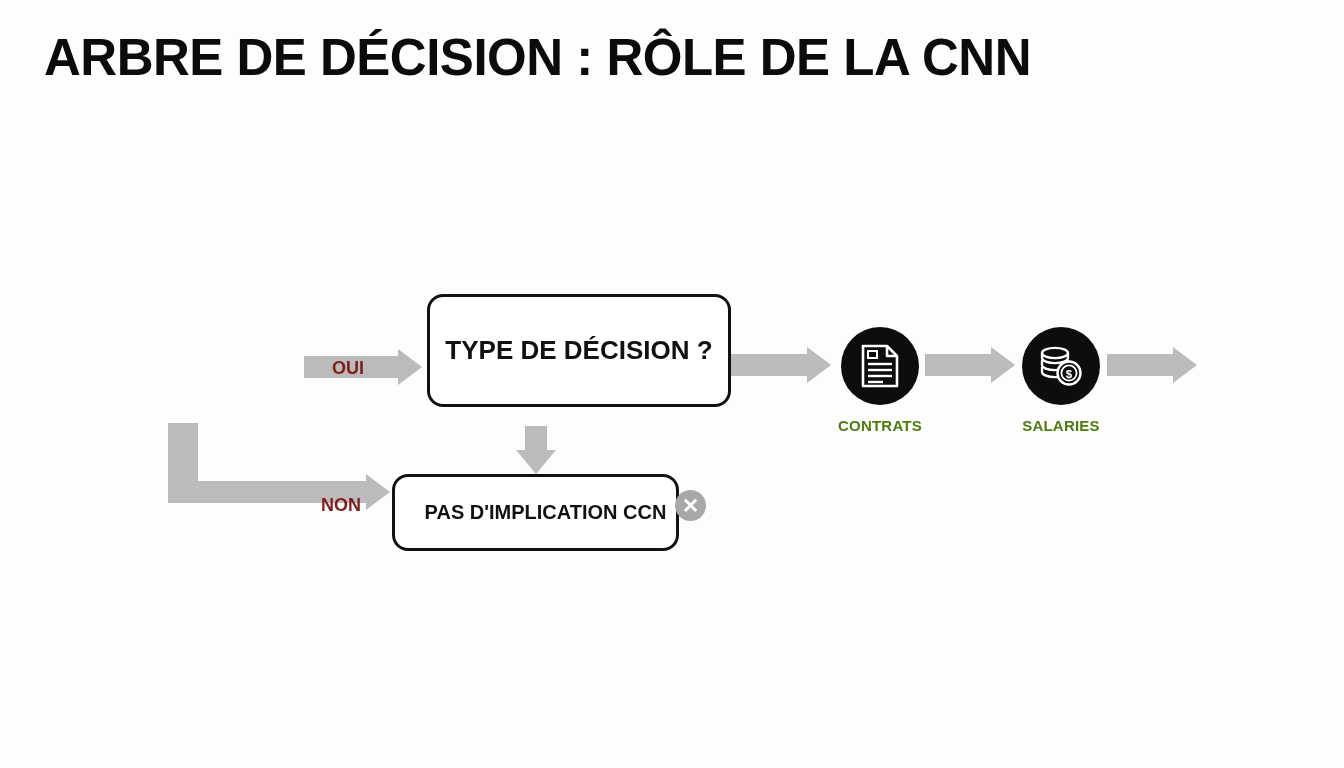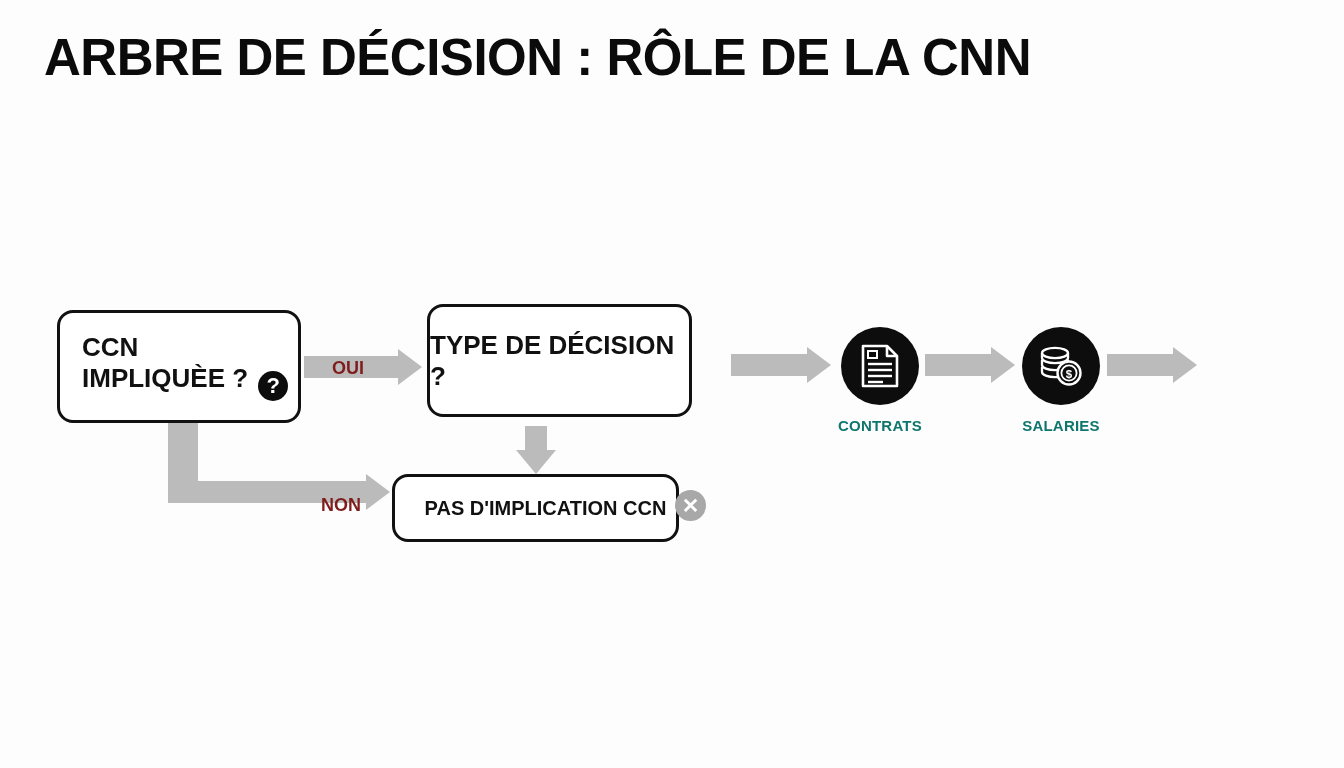--- a/index.html
+++ b/index.html
@@ -74,35 +74,35 @@
     color: #ffffff;
     font-size: 22px;
     font-weight: bold;
     line-height: 30px;
     text-align: center;
   }
 
   
   #box-type {
     left: 427px;
-    top: 304px;
-    width: 265px;
+    top: 294px;
+    width: 304px;
     height: 113px;
     justify-content: center;
   }
   #box-type .node-label {
     font-size: 26px;
   }
 
   
   #box-pas {
     left: 392px;
     top: 474px;
     width: 287px;
-    height: 68px;
+    height: 77px;
     justify-content: center;
     padding-left: 20px;
   }
   #box-pas .node-label {
     font-size: 20px;
   }
 
   .x-icon {
     position: absolute;
     left: 675px;
@@ -234,39 +234,35 @@
     border-radius: 50%;
     background: #0d0d0d;
     display: flex;
     align-items: center;
     justify-content: center;
   }
   .icon-caption {
     margin-top: 12px;
     font-size: 15px;
     font-weight: bold;
-    color: #0f766e;
+    color: #4d7c0f;
     letter-spacing: 0.2px;
   }
 
   #node-contrats { left: 805px; top: 327px; }
   #node-salaries { left: 986px; top: 327px; }
   #node-stratergie { left: 1168px; top: 327px; }
 </style>
 </head>
 <body>
 
 <div id="slide">
 
   <div id="title">ARBRE DE DÉCISION : RÔLE DE LA CNN</div>
 
-  <div class="node-box" id="box-ccn">
-    <div class="node-label"><span>CCN
-IMPLIQUÈE ?</span><span class="q-icon">?</span></div>
-  </div>
 
   <div class="arrow-h" id="arrow-oui">
     <div class="shaft"></div>
     <div class="head"></div>
   </div>
   <div class="arrow-label" id="label-oui">OUI</div>
 
   <div class="node-box" id="box-type">
     <div class="node-label">TYPE DE DÉCISION ?</div>
   </div>

